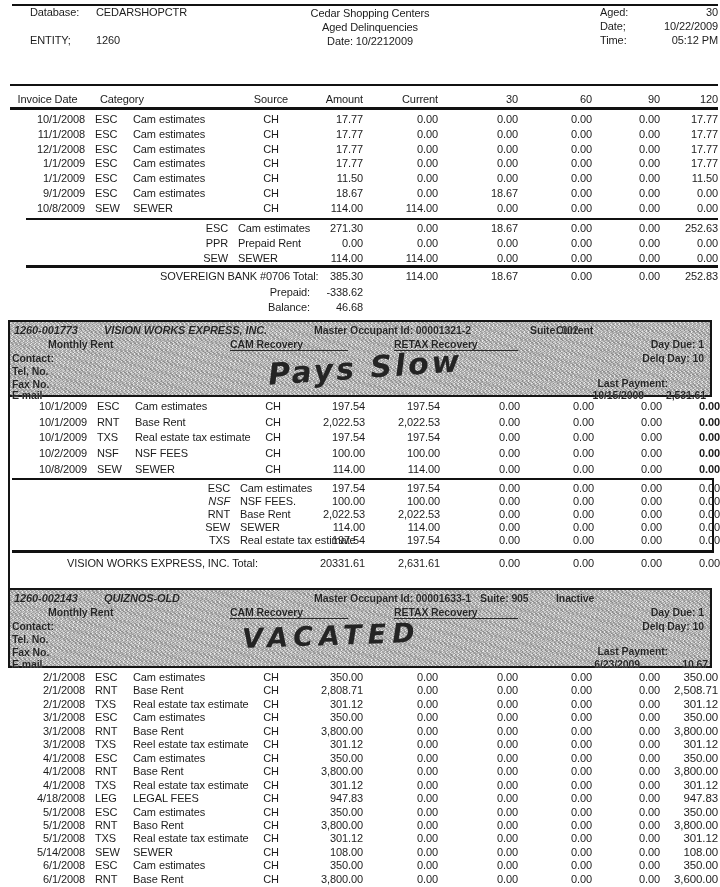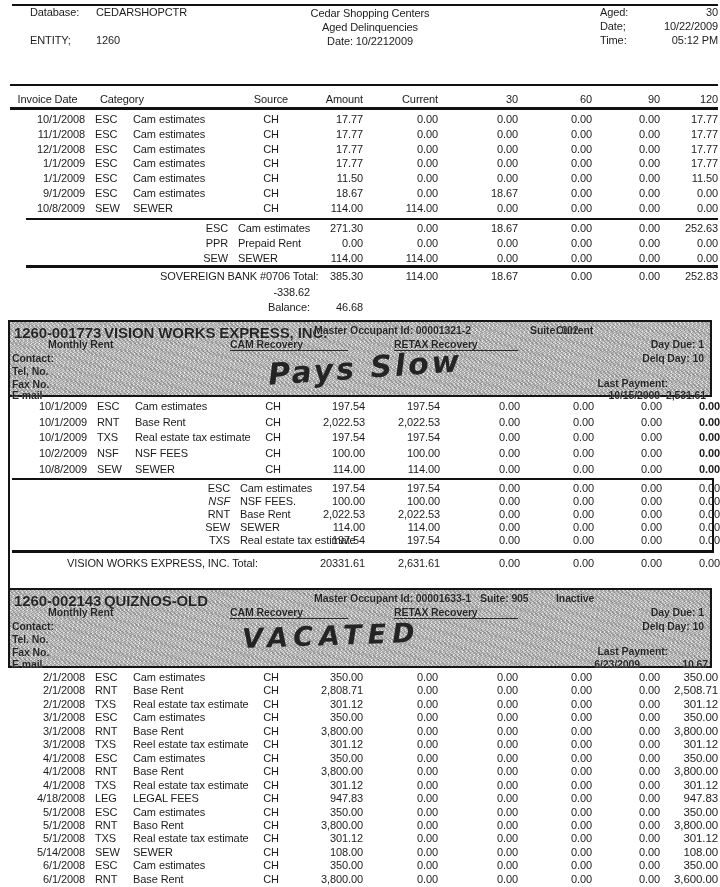--- a/index.html
+++ b/index.html
@@ -38,21 +38,21 @@
   .colhead .hn{text-align:right;}
   
   .tenant-box{position:absolute;left:0;width:700px;border:2px solid #151515;border-left:none;
       background-color:#cdcdcd;
       background-image:
         repeating-linear-gradient(47deg, rgba(70,70,70,.30) 0 1px, rgba(0,0,0,0) 1px 3px),
         repeating-linear-gradient(-31deg, rgba(40,40,40,.22) 0 1px, rgba(0,0,0,0) 1px 2px),
         repeating-linear-gradient(100deg, rgba(255,255,255,.55) 0 1px, rgba(0,0,0,0) 1px 4px);}
   .tenant-box span{position:absolute;font-weight:700;color:#242424;font-size:10.5px;
       text-shadow:0 0 1px rgba(255,255,255,.7);white-space:nowrap;}
-  .tenant-box .big{font-size:15px;}
+  .tenant-box .big{font-size:11px;font-style:italic;}
   .uline{border-bottom:1.5px solid #2a2a2a;}
   .handw{position:absolute;font-family:"DejaVu Sans",sans-serif;font-style:italic;font-weight:700;
       color:#101010;text-shadow:none !important;background:transparent;}
   
   .vision-wrap{position:absolute;top:320px;left:8px;width:706px;height:268px;border-left:2px solid #151515;}
   .vision-rows{position:absolute;top:79px;left:2px;width:704px;line-height:15.7px;}
   .vision-rows .c9{font-weight:700;}
   .sub-box{position:absolute;top:158px;left:2px;width:700px;border-top:2px solid #111;
       border-right:2px solid #111;border-bottom:3px solid #111;padding:2px 0 3px 0;line-height:12.9px;}
   .sub-box .trow:nth-child(2) .c0{font-style:italic;}
@@ -224,20 +224,21 @@
   <span class="glabel" style="padding-left:150px;text-align:center;">SOVEREIGN BANK #0706 Total:</span>
   <span class="gv">385.30</span>
   <span class="gv">114.00</span>
   <span class="gv">18.67</span>
   <span class="gv">0.00</span>
   <span class="gv">0.00</span>
   <span class="gv">252.83</span>
 </div>
 
 <div class="abs" style="top:286px;left:10px;width:708px;display:grid;grid-template-columns:300px 53px;">
+  <span style="text-align:right;">Prepaid:</span>
   <span style="text-align:right;">-338.62</span>
 </div>
 <div class="abs" style="top:301px;left:10px;width:708px;display:grid;grid-template-columns:300px 53px;">
   <span style="text-align:right;">Balance:</span>
   <span style="text-align:right;">46.68</span>
 </div>
 
 <div class="vision-wrap">
   <div class="tenant-box" style="top:0;height:73px;">
     <span class="big" style="top:2px;left:4px;">1260-001773</span>
@@ -248,21 +249,21 @@
     <span style="top:16px;left:38px;">Monthly Rent</span>
     <span class="uline" style="top:16px;left:220px;padding-right:45px;">CAM Recovery</span>
     <span class="uline" style="top:16px;left:384px;padding-right:40px;">RETAX Recovery</span>
     <span style="top:16px;right:6px;">Day Due: 1</span>
     <span style="top:30px;left:2px;">Contact:</span>
     <span style="top:30px;right:6px;">Delq Day: 10</span>
     <span style="top:43px;left:2px;">Tel, No.</span>
     <span style="top:56px;left:2px;">Fax No.</span>
     <span style="top:55px;right:42px;">Last Payment:</span>
     <span style="top:67px;left:2px;">E mail</span>
-    <span style="top:67px;right:50px;margin-left:8px;">10/15/2009</span>
+    <span style="top:67px;right:66px;margin-left:8px;">10/15/2009</span>
     <span style="top:67px;right:4px;">2,531.61</span>
     <span class="handw" style="top:28px;left:258px;font-size:30px;transform:rotate(-4deg);letter-spacing:3px;">Pays Slow</span>
   </div>
   <div class="grid-main vision-rows" style="position:absolute;left:2px;">
       <div class="trow">
         <span class="c c0">10/1/2009</span>
         <span class="c c1">ESC</span>
         <span class="c c2">Cam estimates</span>
         <span class="c c3">CH</span>
         <span class="c c4">197.54</span>

